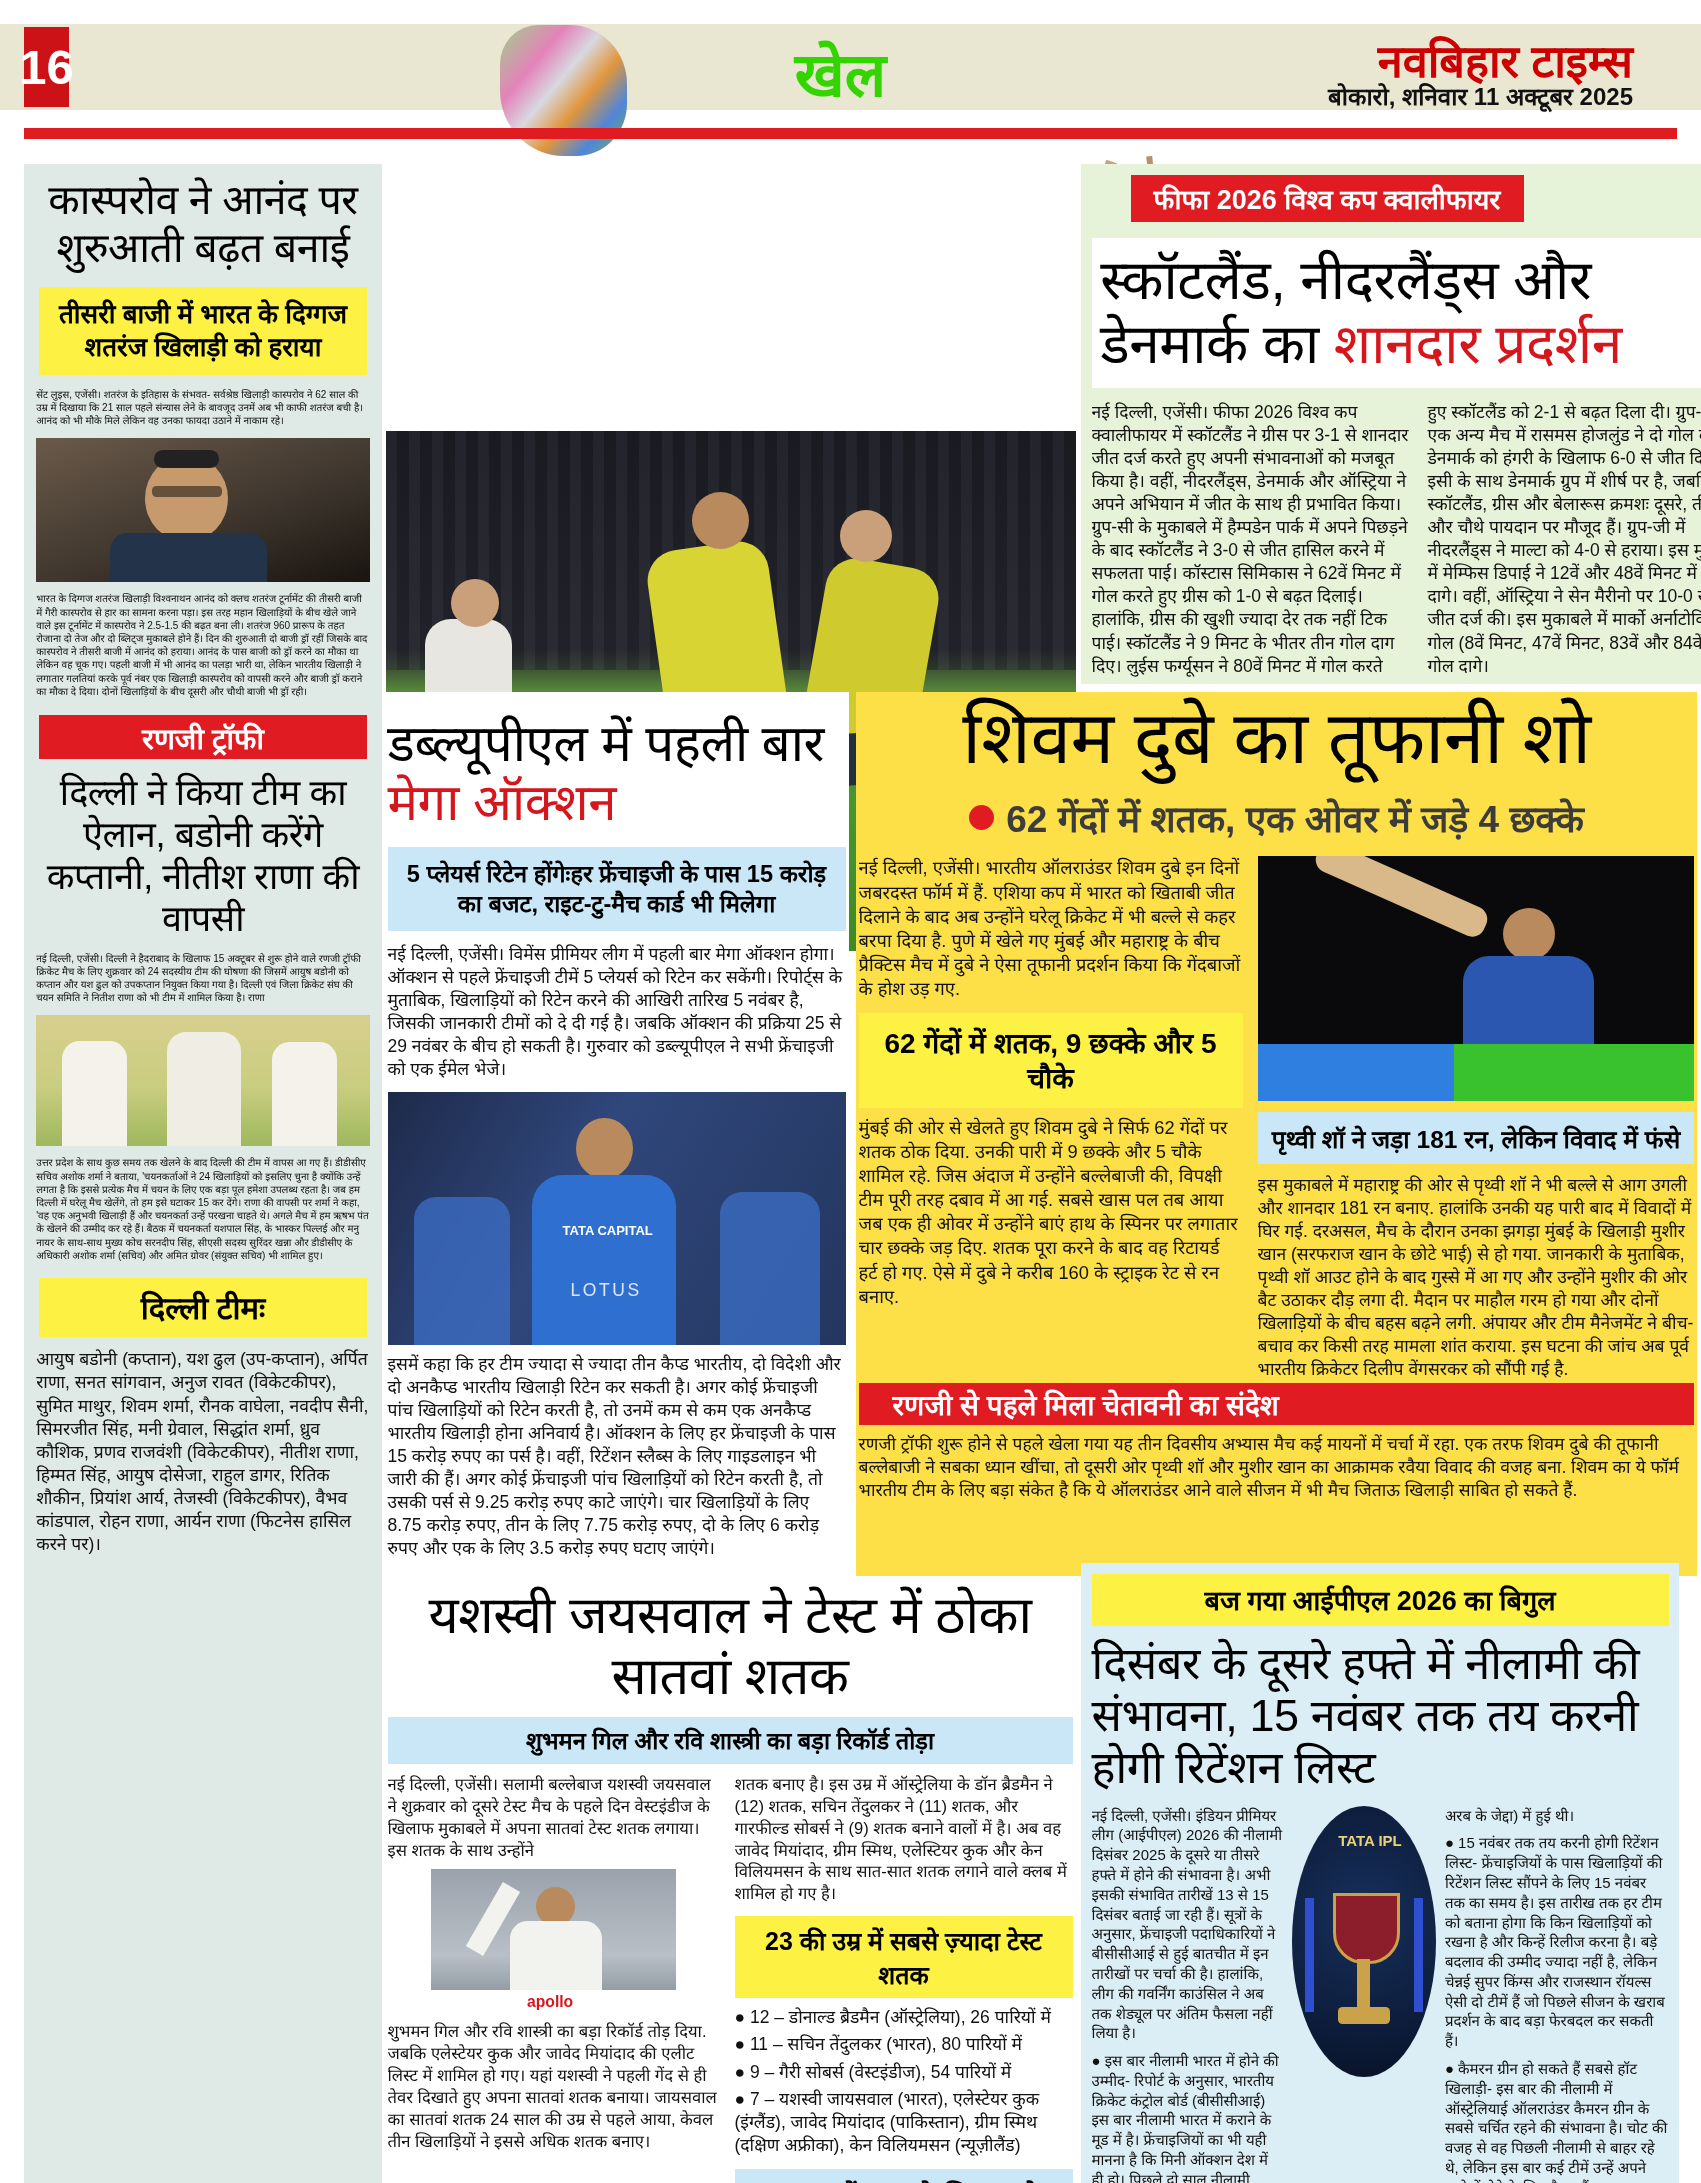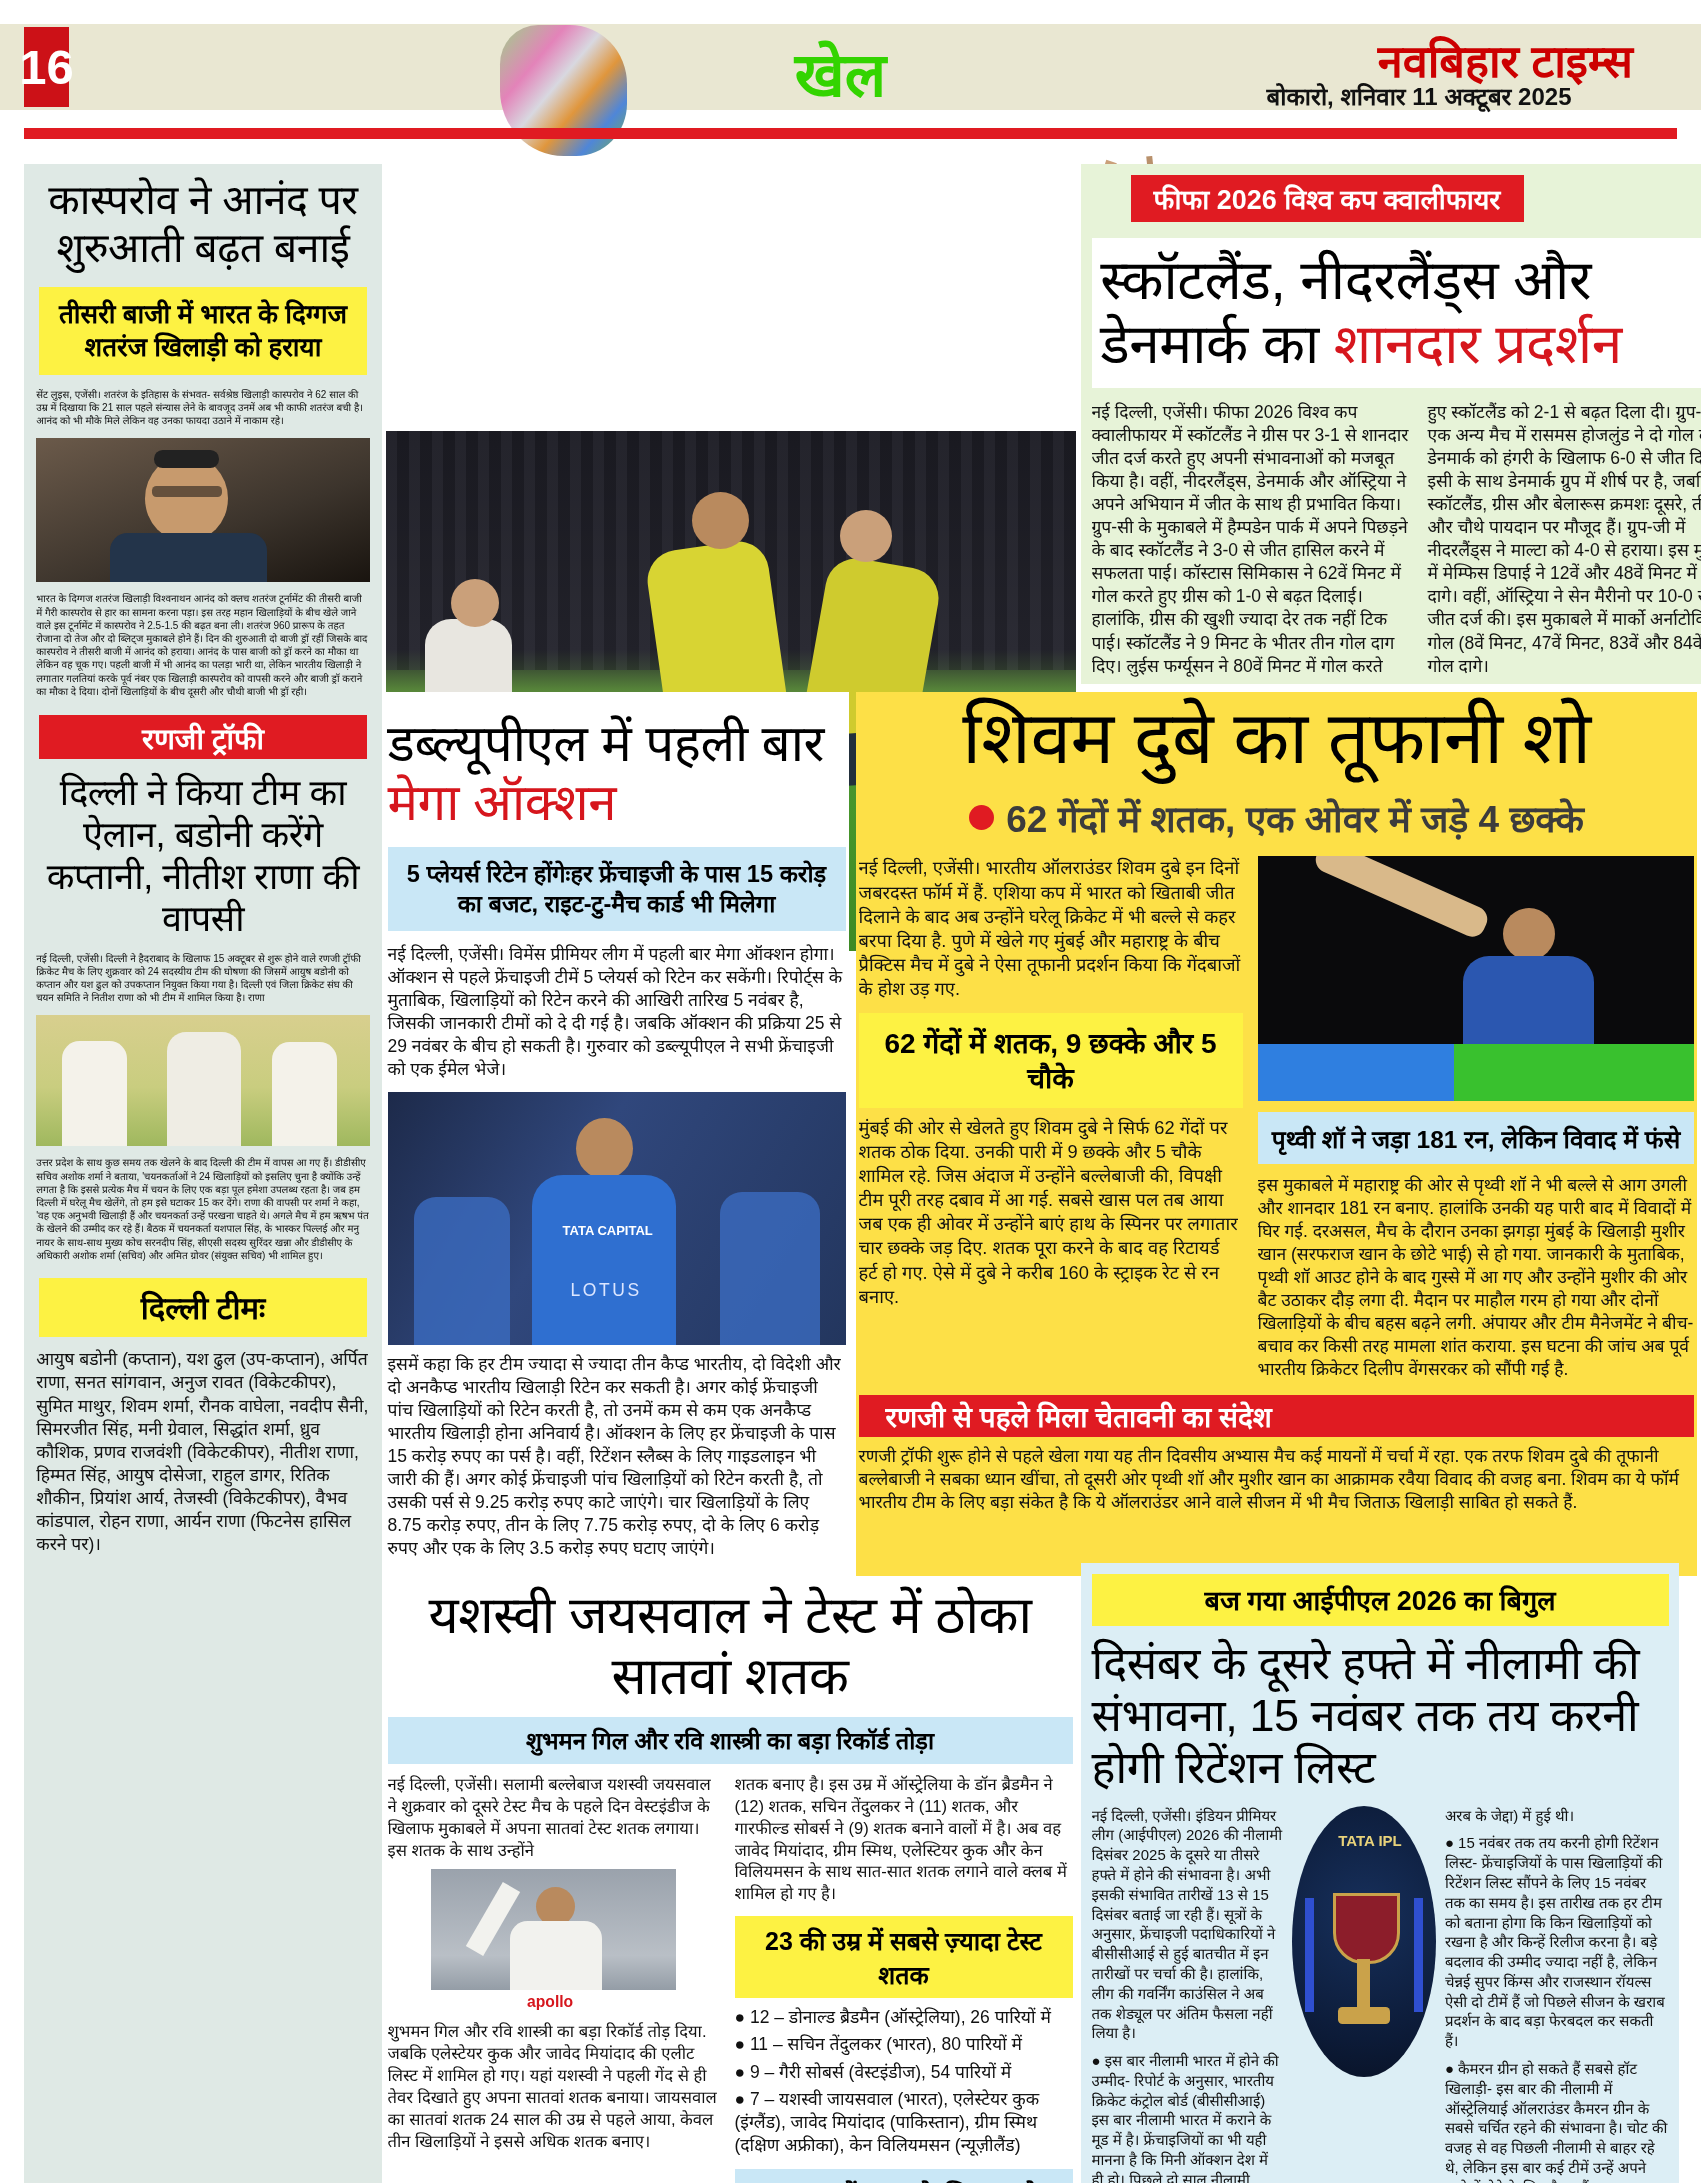--- a/index.html
+++ b/index.html
@@ -30,21 +30,21 @@
   <div class="abs photo" style="left:500px;top:25px;width:127px;height:131px;border-radius:30% 45% 40% 50%;
               background:linear-gradient(130deg,#9fd08a 0%,#e383b9 28%,#d8d8e0 45%,#e0963c 62%,#4f86d8 80%,#77b24a 100%)"></div>
   <div class="abs center" style="left:738px;top:31px;width:205px;font-size:61px;font-weight:bold;color:#33d400">खेल</div>
   <div class="abs photo" style="left:1065px;top:25px;width:122px;height:136px">
     <div style="position:absolute;left:48px;top:26px;width:52px;height:109px;background:#caa07a;border-radius:12.2px 12.2px 3.5px 3.5px"></div>
     <div style="position:absolute;left:31px;top:4.4px;width:11.4px;height:65px;background:#caa07a;transform:rotate(18deg)"></div>
     <div style="position:absolute;left:86px;top:0;width:6.1px;height:92px;background:#b9916c;transform:rotate(-6deg)"></div>
     <div class="dot" style="position:absolute;left:59px;top:20px;width:27px;height:27px;background:#caa07a"></div>
   </div>
   <div class="abs" style="left:1292px;top:29px;width:341px;font-size:45px;font-weight:bold;color:#cc0000;text-align:right">नवबिहार टाइम्स</div>
-  <div class="abs" style="left:1205px;top:79px;width:428px;font-size:24px;font-weight:bold;color:#111;text-align:center">बोकारो, शनिवार 11 अक्टूबर 2025</div>
+  <div class="abs" style="left:1205px;top:79px;width:428px;font-size:24px;font-weight:bold;color:#111;text-align:right">बोकारो, शनिवार 11 अक्टूबर 2025</div>
   <div class="abs" style="left:24px;top:128px;width:1653px;height:10.5px;background:#e01b22"></div>
 
   <div class="flow" style="left:24px;top:164px;width:358px;height:2057px;background:#dfe9e5;padding:13px 12.2px;box-sizing:border-box">
     <div class="hl center" style="font-size:41px">कास्परोव ने आनंद पर शुरुआती बढ़त बनाई</div>
     <div class="ybox" style="margin:15px 2.6px 0 2.6px;padding:11.4px 7.9px;font-size:26px;line-height:1.25">तीसरी बाजी में भारत के दिग्गज शतरंज खिलाड़ी को हराया</div>
     <p class="body-t" style="margin-top:13px">सेंट लुइस, एजेंसी। शतरंज के इतिहास के संभवत- सर्वश्रेष्ठ खिलाड़ी कास्परोव ने 62 साल की उम्र में दिखाया कि 21 साल पहले संन्यास लेने के बावजूद उनमें अब भी काफी शतरंज बची है। आनंद को भी मौके मिले लेकिन वह उनका फायदा उठाने में नाकाम रहे।</p>
     <div class="photo" style="margin:10.5px 0;width:100%;height:144px;background:linear-gradient(160deg,#6b5a4a 0%,#3c342c 60%,#19140f 100%)">
       <div class="dot" style="position:absolute;left:109px;top:17.5px;width:83px;height:87px;background:#c79a6d"></div>
       <div style="position:absolute;left:118px;top:12.2px;width:65px;height:17.5px;background:#222;border-radius:8.7px"></div>
       <div style="position:absolute;left:116px;top:48px;width:70px;height:11.4px;background:rgba(20,20,20,.55);border-radius:4.4px"></div>
@@ -123,21 +123,21 @@
           <div style="position:absolute;left:52px;top:17.5px;width:183px;height:31px;background:#d9b98a;transform:rotate(24deg);border-radius:13px"></div>
           <div class="dot" style="position:absolute;left:245px;top:52px;width:52px;height:52px;background:#b98a5e"></div>
           <div style="position:absolute;left:205px;top:100px;width:131px;height:144px;background:#2b57b0;border-radius:26px 26px 0 0"></div>
           <div style="position:absolute;left:0;top:188px;width:45%;height:57px;background:#2f7fe0"></div>
           <div style="position:absolute;left:45%;top:188px;width:55%;height:57px;background:#39c12e"></div>
         </div>
         <div class="bbox" style="margin-top:10.5px;padding:9.6px 5.2px;font-size:24.5px">पृथ्वी शॉ ने जड़ा 181 रन, लेकिन विवाद में फंसे</div>
         <p class="body-t" style="font-size:17.5px;margin-top:9.6px">इस मुकाबले में महाराष्ट्र की ओर से पृथ्वी शॉ ने भी बल्ले से आग उगली और शानदार 181 रन बनाए. हालांकि उनकी यह पारी बाद में विवादों में घिर गई. दरअसल, मैच के दौरान उनका झगड़ा मुंबई के खिलाड़ी मुशीर खान (सरफराज खान के छोटे भाई) से हो गया. जानकारी के मुताबिक, पृथ्वी शॉ आउट होने के बाद गुस्से में आ गए और उन्होंने मुशीर की ओर बैट उठाकर दौड़ लगा दी. मैदान पर माहौल गरम हो गया और दोनों खिलाड़ियों के बीच बहस बढ़ने लगी. अंपायर और टीम मैनेजमेंट ने बीच-बचाव कर किसी तरह मामला शांत कराया. इस घटना की जांच अब पूर्व भारतीय क्रिकेटर दिलीप वेंगसरकर को सौंपी गई है.</p>
       </div>
     </div>
-    <div class="banner" style="margin-top:13px;height:42px;font-size:28px;justify-content:flex-start;padding-left:27px">रणजी से पहले मिला चेतावनी का संदेश</div>
+    <div class="banner" style="margin-top:1px;height:42px;font-size:28px;justify-content:flex-start;padding-left:34px">रणजी से पहले मिला चेतावनी का संदेश</div>
     <p class="body-t" style="font-size:17.5px;margin-top:8.7px">रणजी ट्रॉफी शुरू होने से पहले खेला गया यह तीन दिवसीय अभ्यास मैच कई मायनों में चर्चा में रहा. एक तरफ शिवम दुबे की तूफानी बल्लेबाजी ने सबका ध्यान खींचा, तो दूसरी ओर पृथ्वी शॉ और मुशीर खान का आक्रामक रवैया विवाद की वजह बना. शिवम का ये फॉर्म भारतीय टीम के लिए बड़ा संकेत है कि ये ऑलराउंडर आने वाले सीजन में भी मैच जिताऊ खिलाड़ी साबित हो सकते हैं.</p>
   </div>
 
   <div class="flow" style="left:384px;top:1581px;width:692px;height:640px;background:#fff;padding:4.4px 3.5px;box-sizing:border-box">
     <div class="hl center" style="font-size:52px">यशस्वी जयसवाल ने टेस्ट में ठोका सातवां शतक</div>
     <div class="bbox" style="margin-top:10.5px;padding:7.9px 5.2px;font-size:23.6px">शुभमन गिल और रवि शास्त्री का बड़ा रिकॉर्ड तोड़ा</div>
     <div class="cols" style="margin-top:9.6px">
       <div style="flex:0 0 332px;overflow:hidden">
         <p class="body-t" style="font-size:16.6px;margin:0">नई दिल्ली, एजेंसी। सलामी बल्लेबाज यशस्वी जयसवाल ने शुक्रवार को दूसरे टेस्ट मैच के पहले दिन वेस्टइंडीज के खिलाफ मुकाबले में अपना सातवां टेस्ट शतक लगाया। इस शतक के साथ उन्होंने</p>
         <div class="photo" style="margin:7.9px auto;width:245px;height:144px;background:linear-gradient(#9aa2ac 0%,#b9bfc6 60%,#7b8691 100%)">

